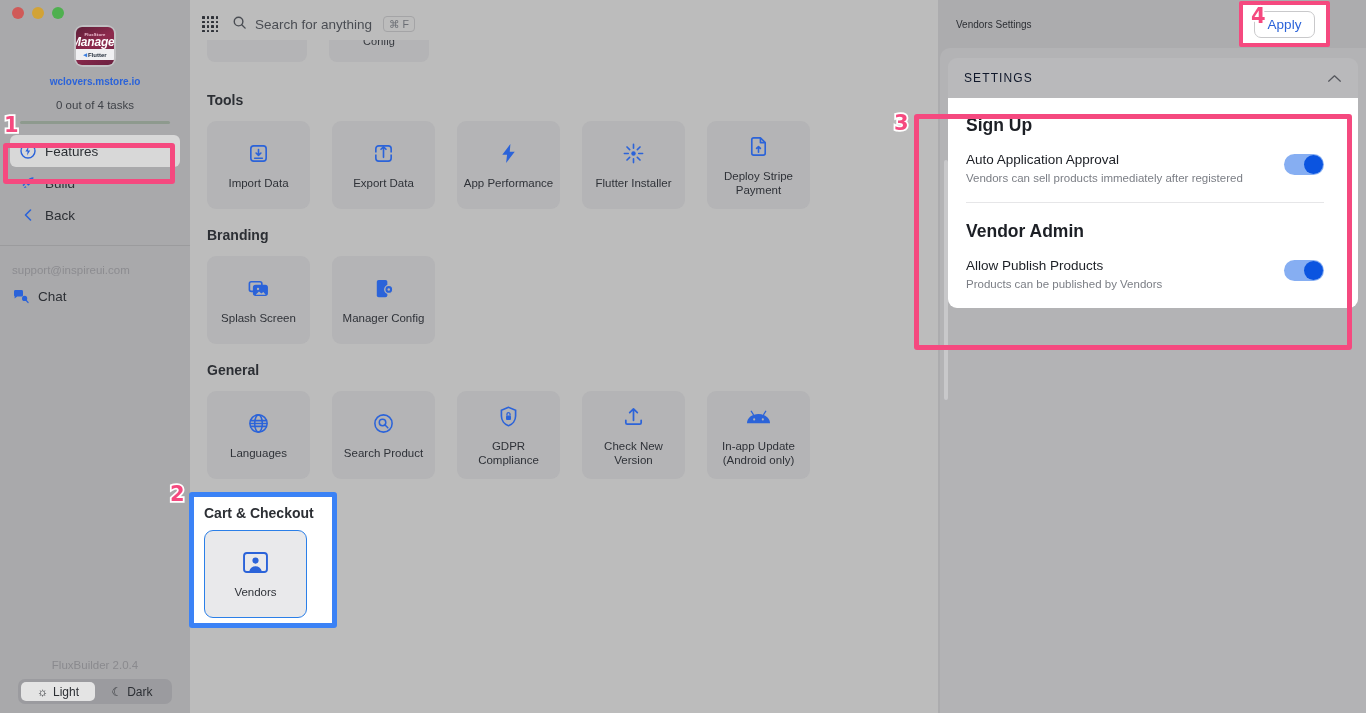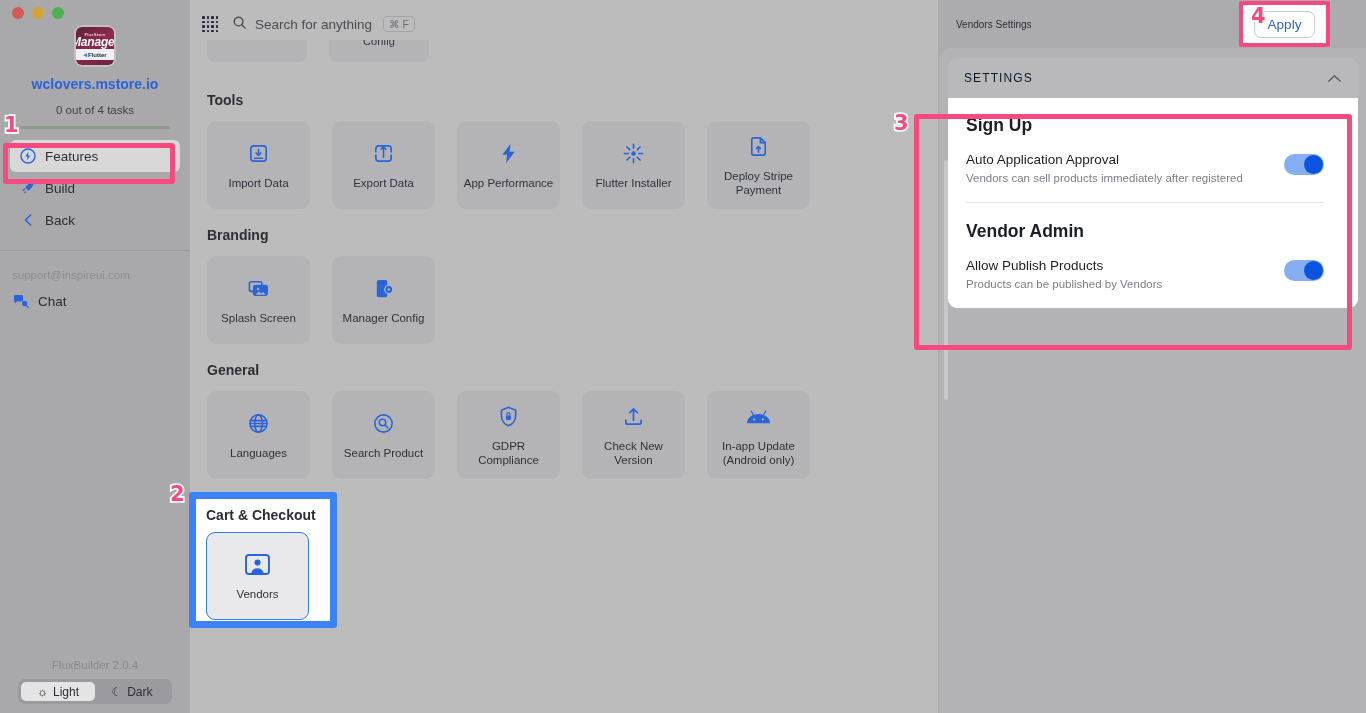--- a/index.html
+++ b/index.html
@@ -60,21 +60,21 @@
     background: #f0f0f2;
     display: flex; align-items: center; justify-content: center;
     gap: 1px;
   }
   .ai-flutter span { font-size: 6px; color: #1f2a37; font-weight: bold; }
   .ai-flutter .fl-glyph { color: #3d7fe0; font-size: 7px; }
 
   .site-name {
     text-align: center;
     color: #2b63d9;
-    font-size: 14px;
+    font-size: 10px;
     font-weight: bold;
     margin-top: 9px;
   }
   .tasks {
     text-align: center;
     color: #3f4248;
     font-size: 11.5px;
     margin-top: 12px;
   }
   .progress-track {
@@ -212,21 +212,21 @@
   #sec-tools { top: 52px; }
   #sec-branding { top: 187px; }
   #sec-general { top: 322px; }
 
   
   .cart-block {
     position: absolute;
     left: 189px; top: 492px;
     width: 148px; height: 136px;
     background: #ffffff;
-    border: 7px solid #3b82f6;
+    border: 5px solid #3b82f6;
     border-radius: 3px;
     padding: 8px 10px 0 10px;
   }
   .cart-block .section-title { margin-bottom: 9px; }
   .cart-block .cards { margin-top: 0; }
 
   
   .right {
     width: 428px; flex: 0 0 428px;
     background: #acacae;

